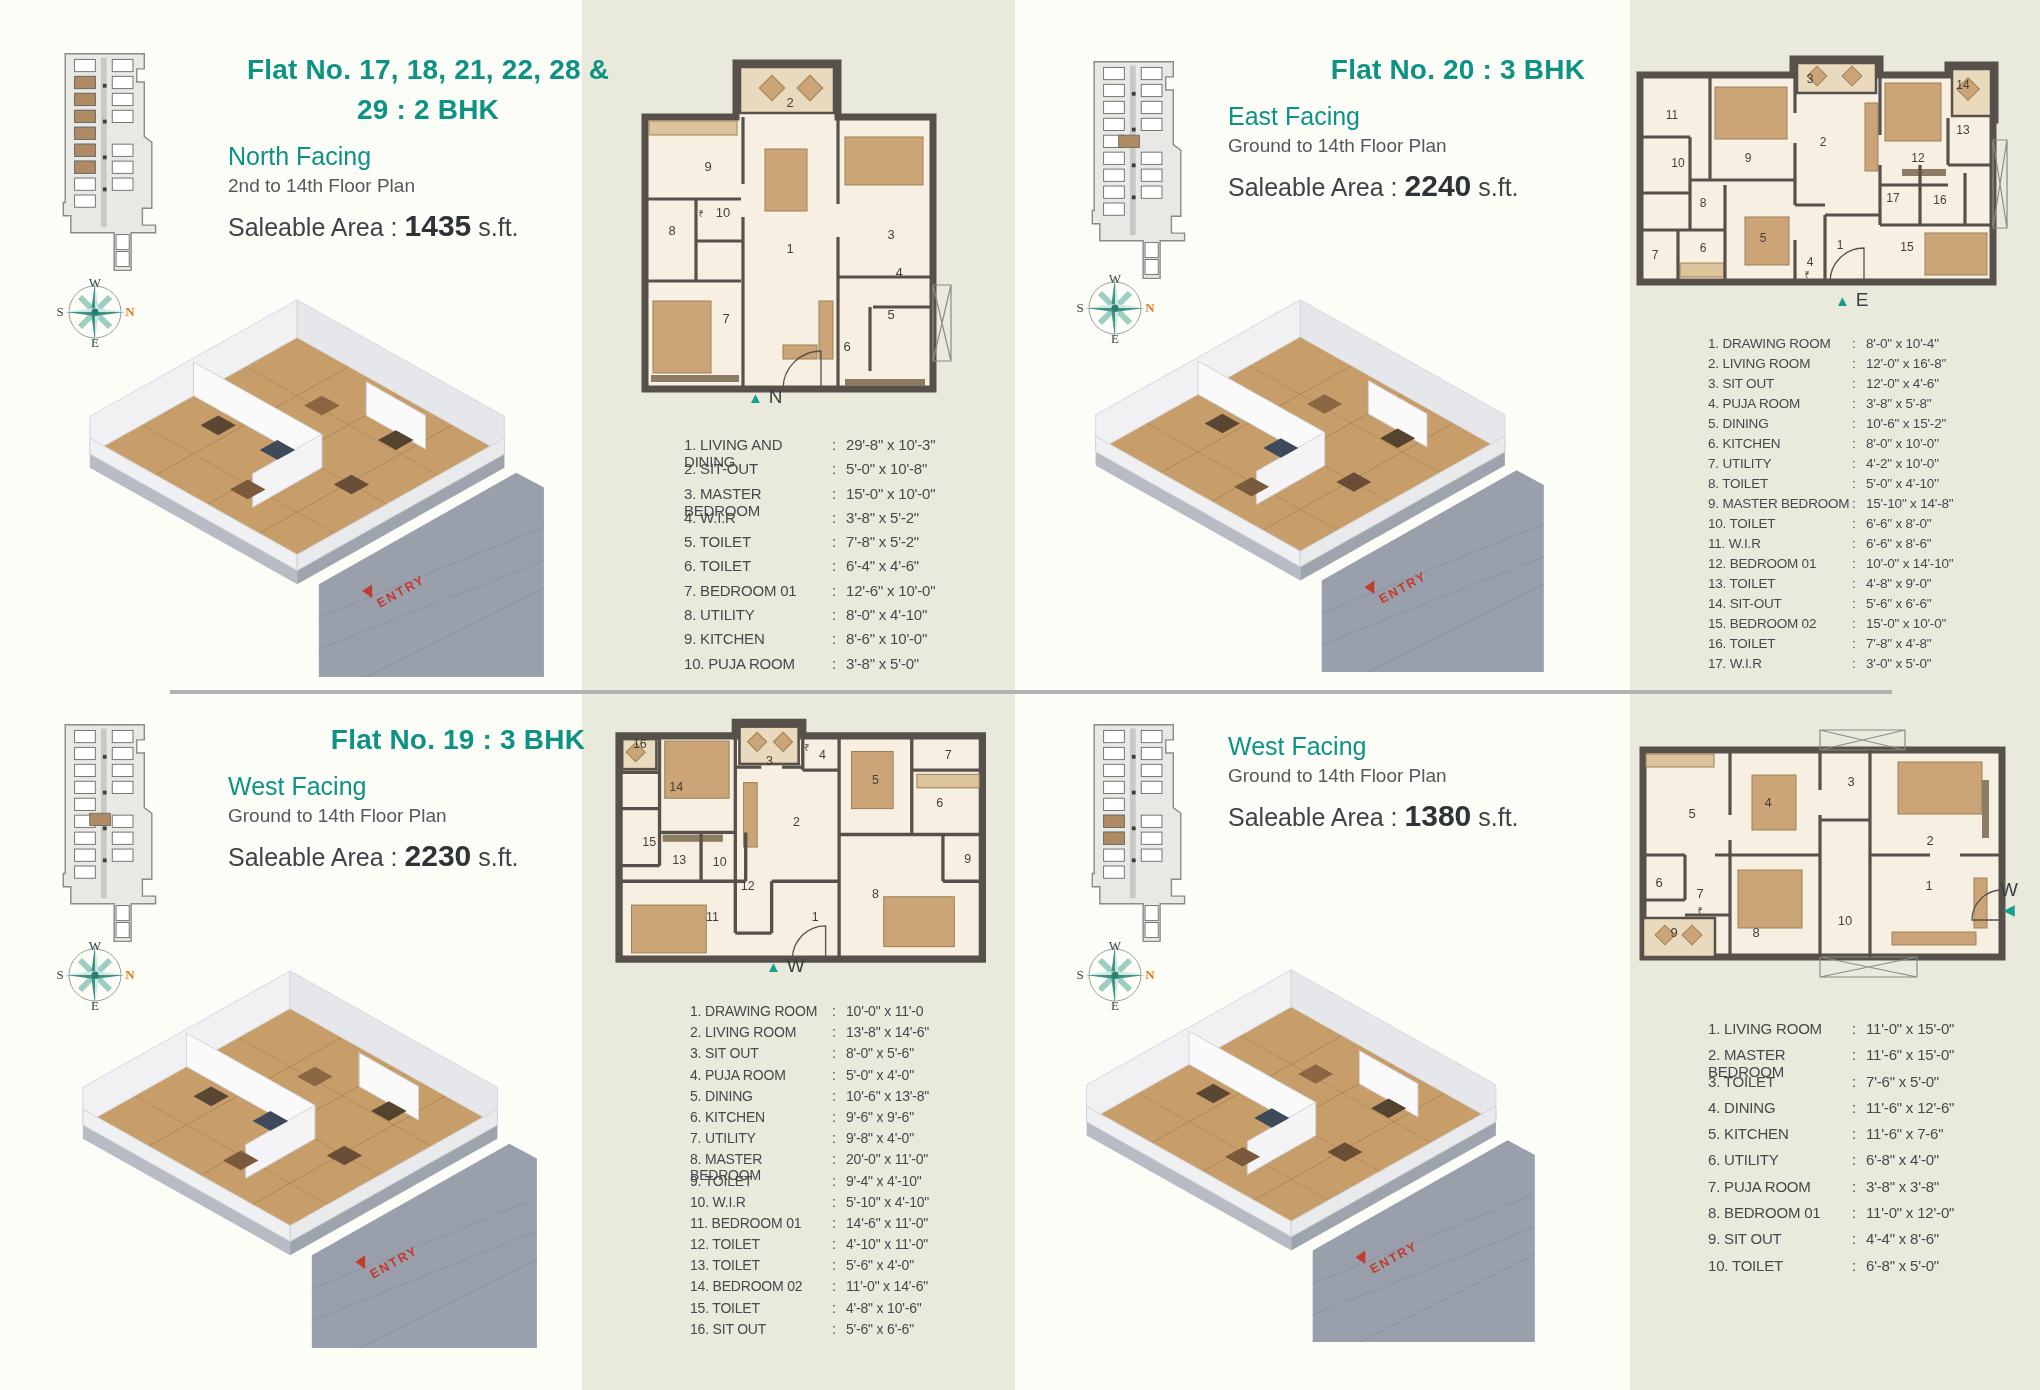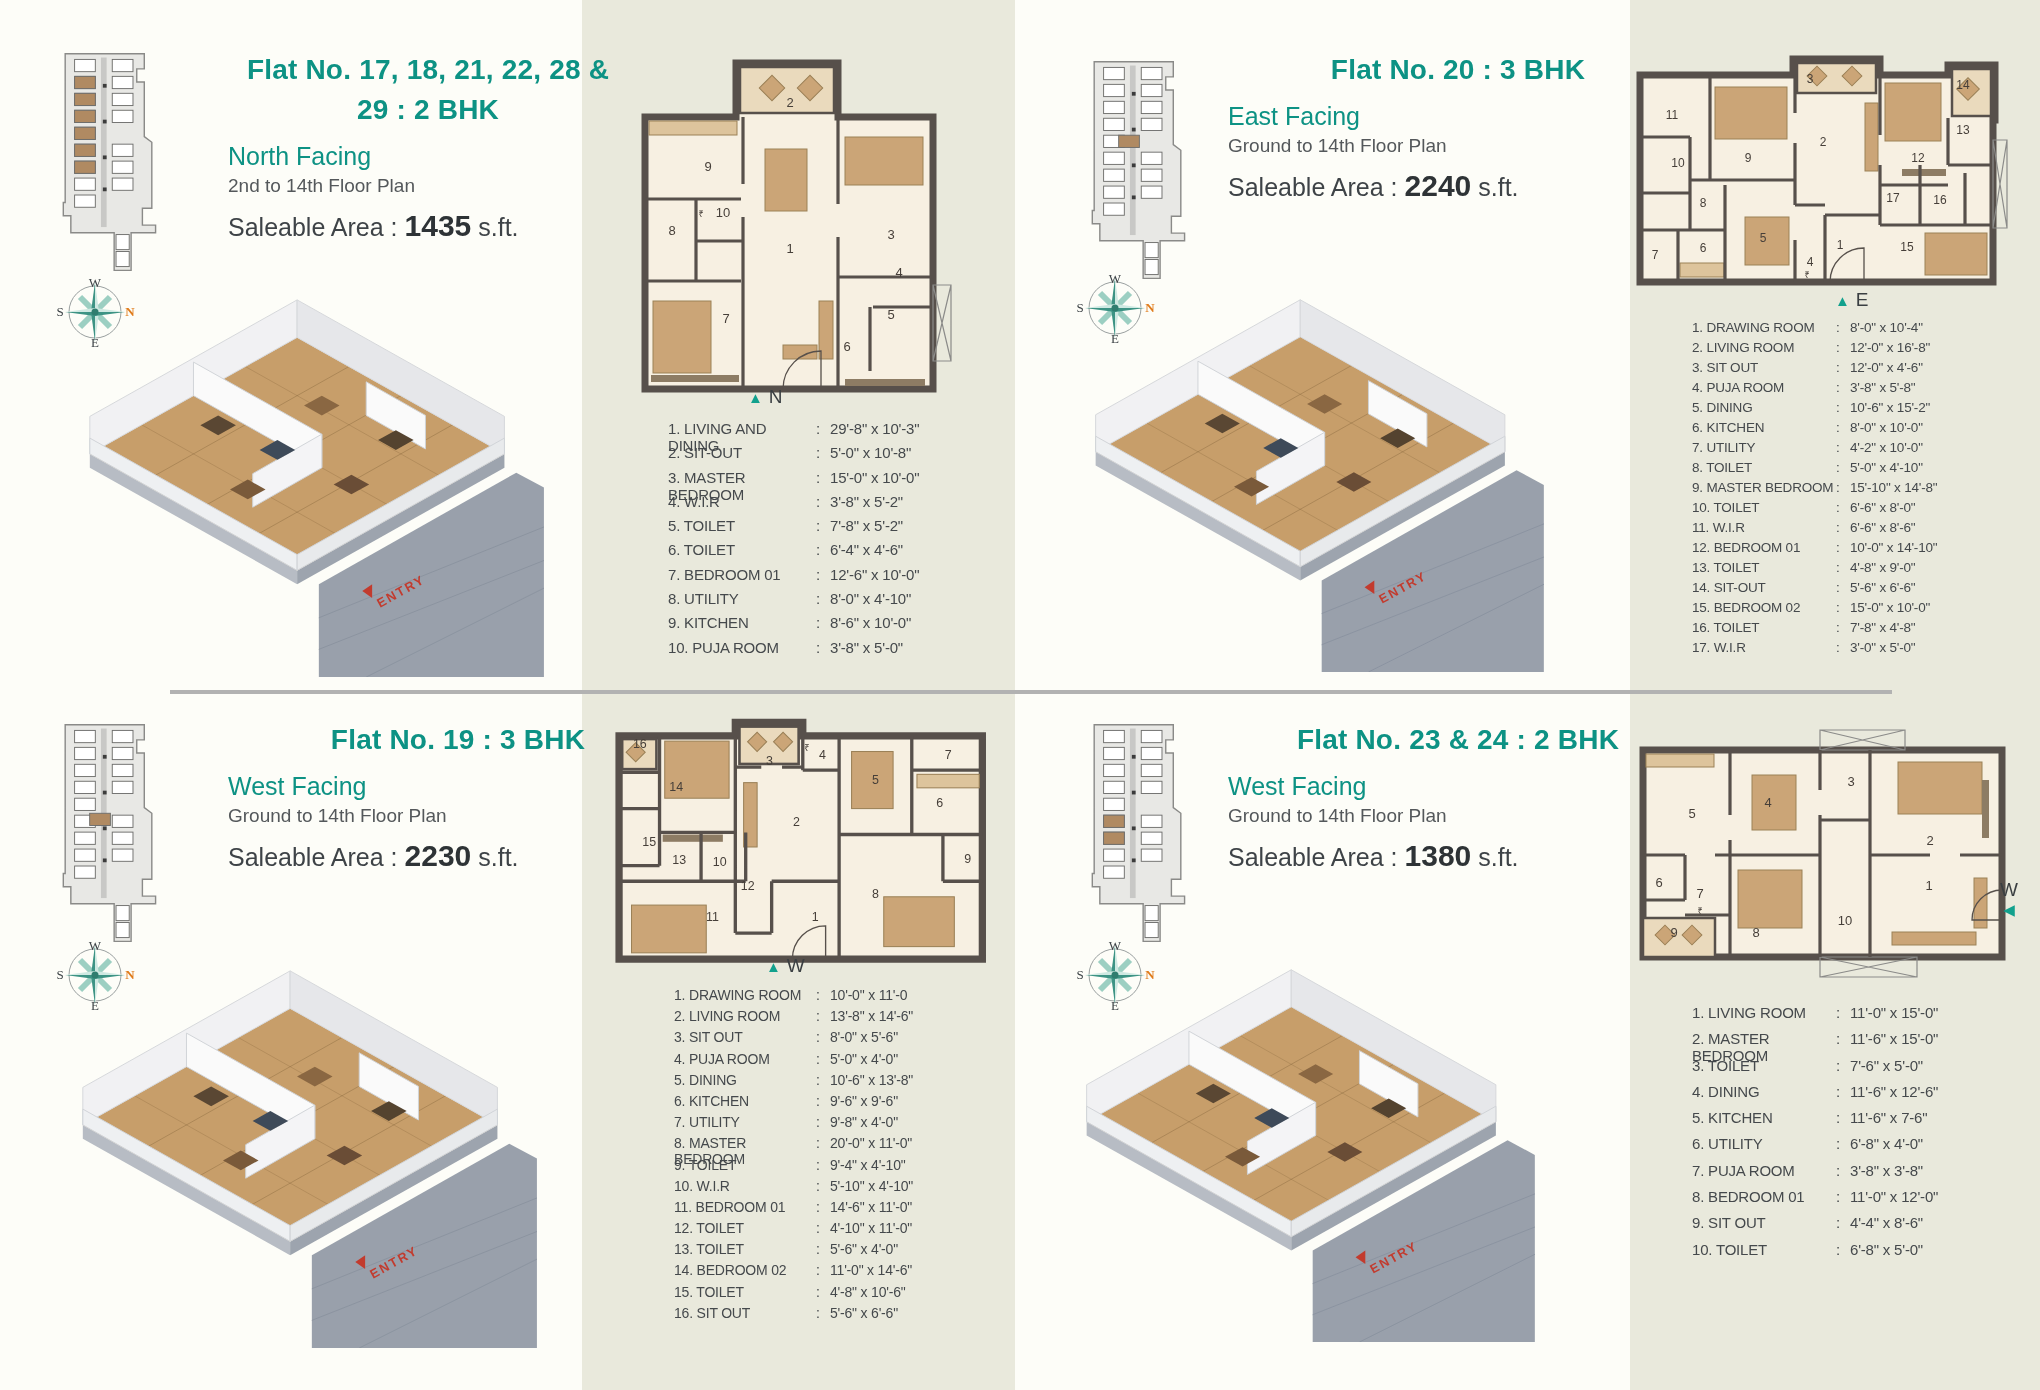--- a/index.html
+++ b/index.html
@@ -16,21 +16,21 @@
   .divider{position:absolute;left:170px;top:690px;width:1722px;height:4px;background:#b2b2b2;}
   .quad{position:absolute;width:1025px;height:697px;}
   .quad > *{position:absolute;}
   
   .hdr .title{font-size:28px;font-weight:700;color:var(--teal);line-height:40px;letter-spacing:.2px;text-align:center;}
   .hdr .facing{font-size:25px;font-weight:400;color:var(--teal);margin-top:12px;}
   .hdr .floors{font-size:19px;color:var(--ink2);margin-top:4px;}
   .hdr .area{font-size:25px;color:var(--ink);margin-top:12px;}
   .hdr .area b{font-size:30px;font-weight:700;color:#2e3336;margin-top:48px;}
   
-  .roomlist{list-style:none;margin:0;padding:0;color:#45494c;width:300px;}
+  .roomlist{list-style:none;margin:16px;padding:0;color:#45494c;width:300px;}
   .roomlist li{display:grid;grid-template-columns:var(--nc,148px) 14px 1fr;
                align-items:baseline;height:var(--rh,24px);font-size:var(--fs,15px);letter-spacing:-.2px;}
   .roomlist .rdim{white-space:nowrap;}
   
   .plan2d .pf{fill:var(--cream);stroke:var(--wall);stroke-width:7;}
   .plan2d .pw{fill:none;stroke:var(--wall);stroke-width:3.2;}
   .plan2d .sitout{fill:#eadabd;stroke:var(--wall);stroke-width:2.5;}
   .plan2d .furn{fill:var(--tan);stroke:#9b8157;stroke-width:1;}
   .plan2d .counter{fill:#ddc49c;stroke:#9b8157;stroke-width:1;}
   .plan2d .strip{fill:#8d7c64;}
@@ -679,21 +679,20 @@
         <polygon points="57,9 61,39 57,69" fill="#cfe9e2" stroke="none" stroke-width="0"></polygon>
         <polygon points="27,39 87,39 57,35" fill="#cfe9e2" stroke="none" stroke-width="0"></polygon>
         <polygon points="27,39 87,39 57,43" fill="#3d9384" stroke="none" stroke-width="0"></polygon>
         <circle cx="57" cy="39" r="3.5" fill="#2f7d6f"></circle>
         <text x="57" y="14" class="">W</text>
         <text x="22" y="43" class="">S</text>
         <text x="92" y="43" class="north">N</text>
         <text x="57" y="74" class="">E</text>
       </svg>
     <div class="hdr" style="left:213px;top:27px;width:460px">
-      <div class="title">Flat No. 23 &amp; 24 : 2 BHK</div>
       <div class="facing">West Facing</div>
       <div class="floors">Ground to 14th Floor Plan</div>
       <div class="area"><span>Saleable Area :</span> <b>1380</b> <span>s.ft.</span></div>
     </div>
     <svg class="iso" style="left:51px;top:269px" width="470" height="380" viewBox="0 0 480 390">
         <g>
           <polygon points="252,390 252,296 452,183 480,198 480,390" fill="#99a0ab" stroke="none" stroke-width="0"></polygon>
           <line x1="252" y1="330" x2="480" y2="238" stroke="#8b93a0" stroke-width="1"></line>
           <line x1="252" y1="362" x2="480" y2="272" stroke="#8b93a0" stroke-width="1"></line>
           <line x1="300" y1="390" x2="480" y2="300" stroke="#8b93a0" stroke-width="1"></line>

